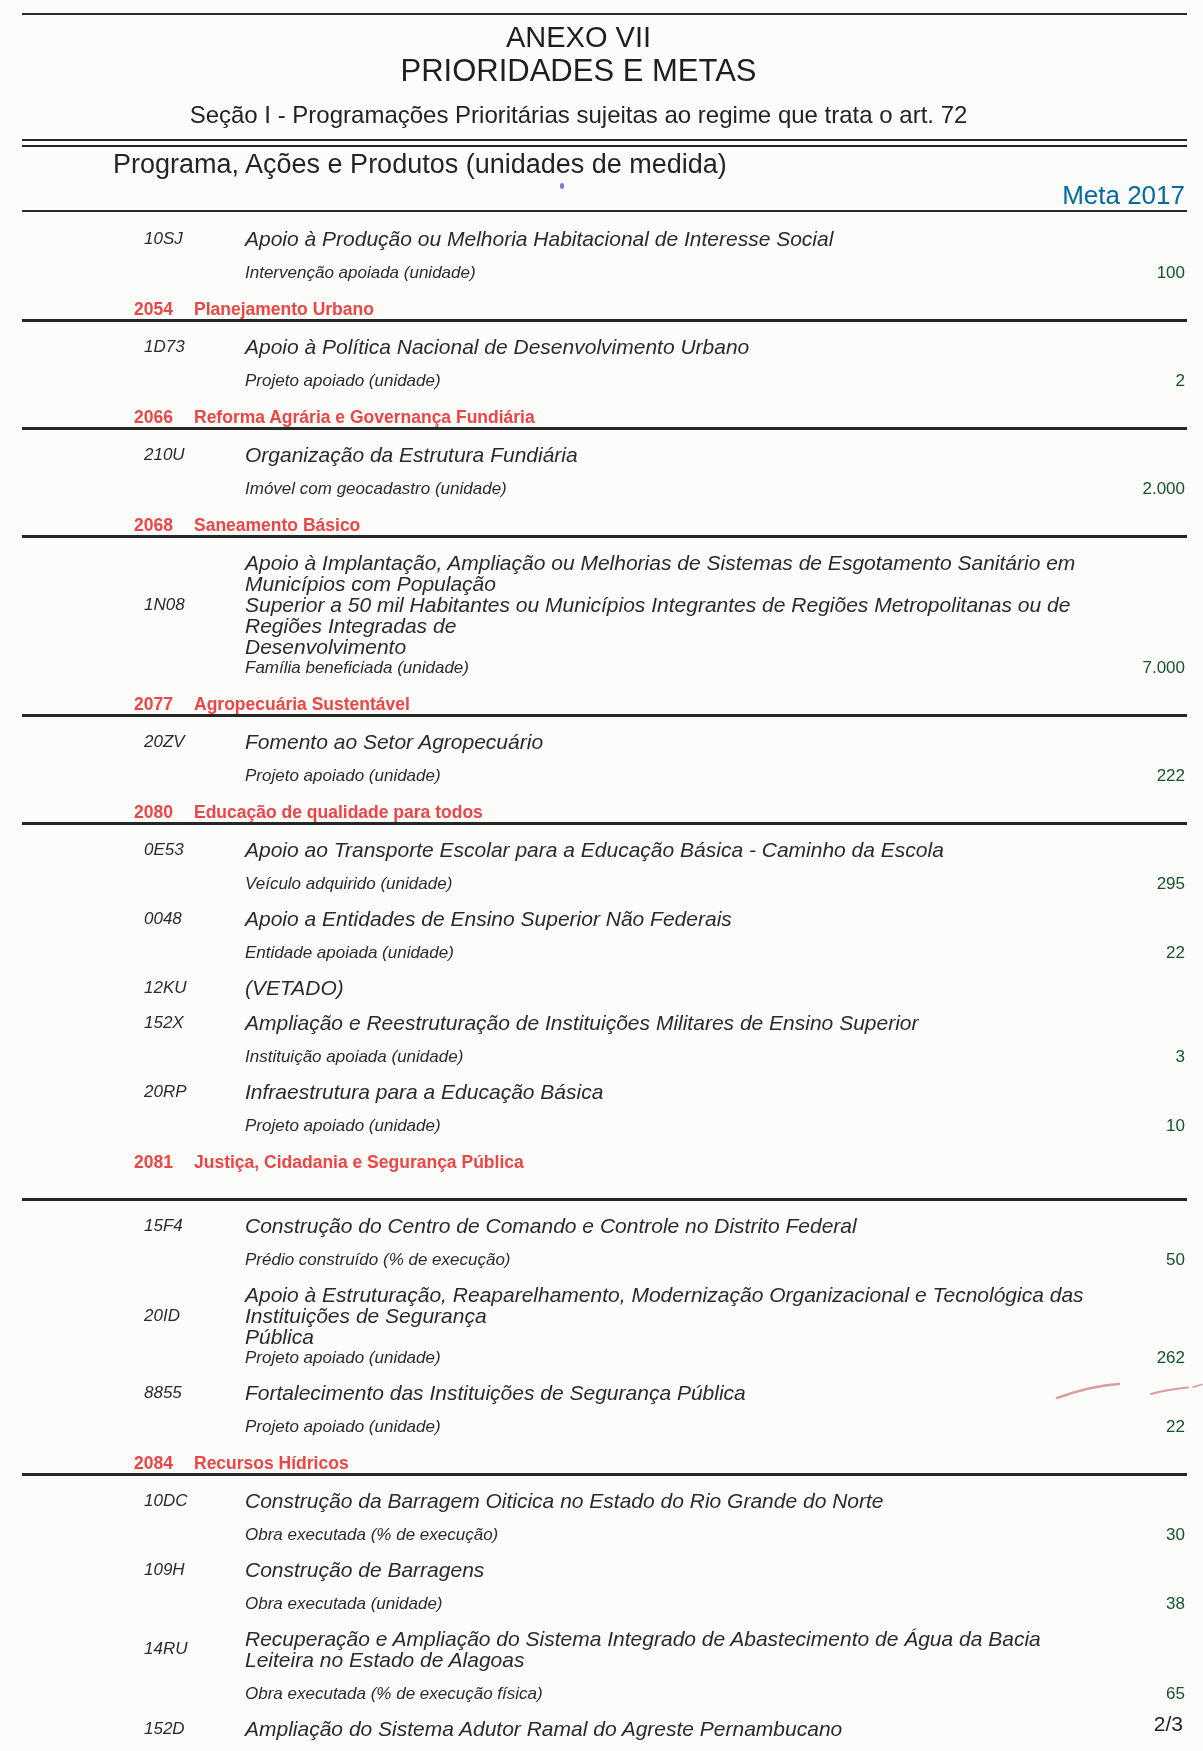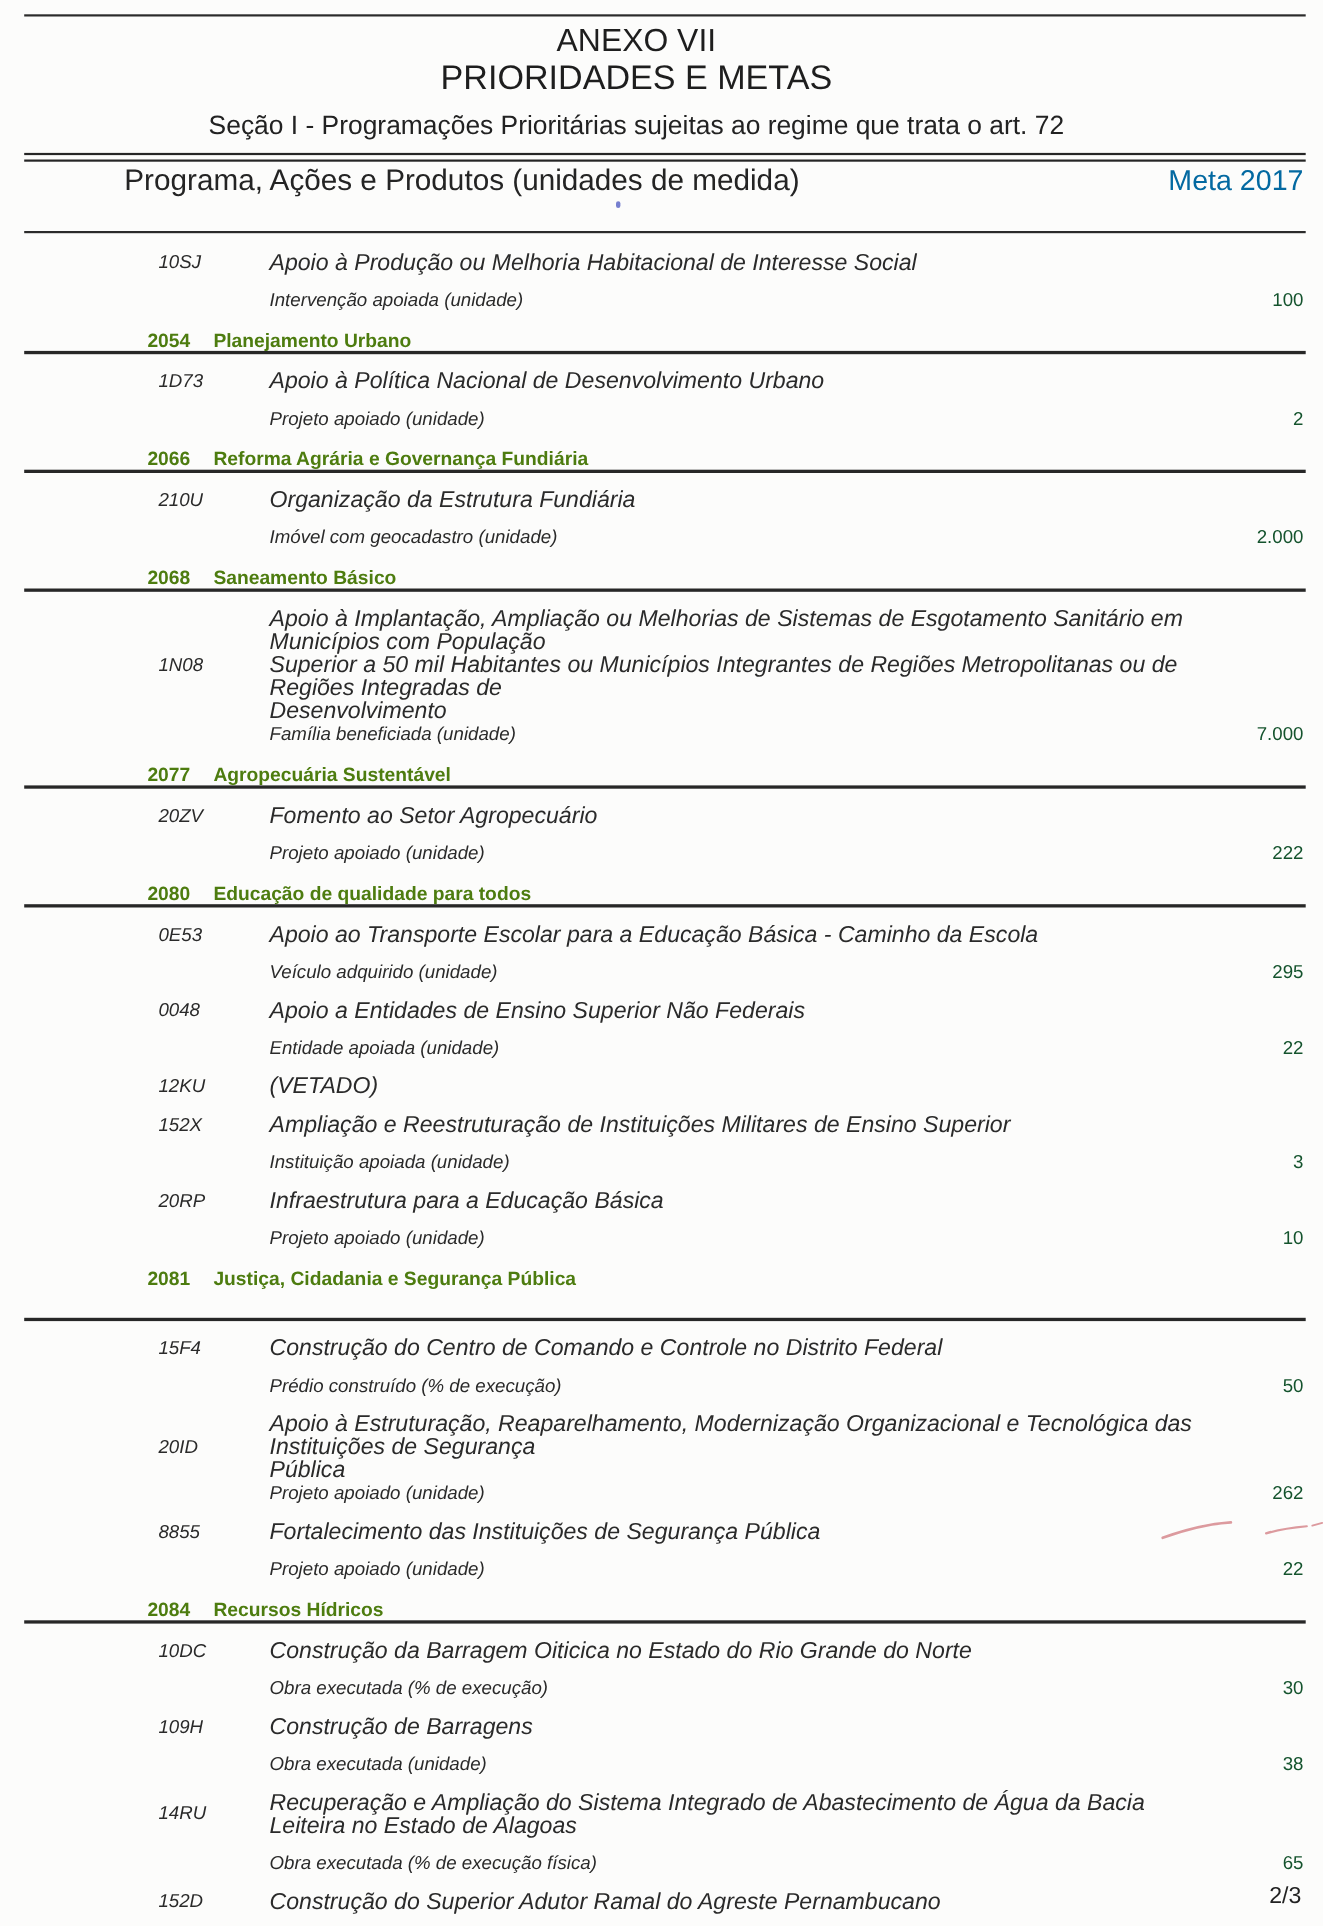--- a/index.html
+++ b/index.html
@@ -15,37 +15,37 @@
     width:1203px;height:1751px;
     background:#fcfcfb;
     overflow:hidden;
   }
   
   .rule-top{position:absolute;left:22px;width:1165px;top:13px;border-top:2.5px solid #2b2b2b;}
   .title1{position:absolute;left:0;width:1185px;top:22px;text-align:center;font-size:29px;line-height:31px;color:#1e1e1e;transform:translateX(-14px);}
   .title2{position:absolute;left:0;width:1185px;top:54px;text-align:center;font-size:31px;line-height:33px;color:#1e1e1e;transform:translateX(-14px);}
   .section-heading{position:absolute;left:0;width:1185px;top:101px;text-align:center;font-size:24px;line-height:27px;color:#222;transform:translateX(-14px);}
   .dbl-rule{position:absolute;left:22px;width:1165px;top:139px;height:4px;border-top:2.5px solid #252525;border-bottom:2.5px solid #252525;}
-  .col-head{position:absolute;left:22px;width:1165px;top:149px;display:flex;align-items:flex-start;}
+  .col-head{position:absolute;left:22px;width:1165px;top:149px;display:flex;align-items:flex-start;flex-direction:column;}
   .col-program{padding-left:91px;font-size:27px;color:#242424;}
   .col-meta{margin-left:auto;padding-right:2px;font-size:26px;color:#0369a1;}
   .rule-under-head{position:absolute;left:22px;width:1165px;top:210px;border-top:2.5px solid #2b2b2b;}
 
   
   .content{padding:214px 16px 0 22px;width:1165px;box-sizing:content-box;}
   .rows{width:1165px;}
   .action{margin-top:14px;}
   .a-row{display:flex;padding-left:122px;align-items:center;}
   .a-code{flex:none;width:101px;font-style:italic;font-size:17px;line-height:20px;color:#2a2a2a;}
   .a-title{flex:1;font-style:italic;font-size:21px;line-height:21px;color:#2a2a2a;white-space:pre-line;max-width:845px;}
   .p-row{display:flex;padding-left:223px;margin-top:13px;}
   .p-row.tight{margin-top:0;}
   .p-name{flex:1;font-style:italic;font-size:17px;line-height:21px;color:#2a2a2a;}
   .meta{flex:none;min-width:120px;text-align:right;font-size:17px;line-height:21px;color:#14532d;padding-right:2px;}
-  .program{display:flex;padding-left:112px;margin-top:16px;font-weight:700;font-size:17.5px;line-height:20px;color:#4d7c0f;}
+  .program{display:flex;padding-left:112px;margin-top:16px;font-weight:700;font-size:17.5px;line-height:20px;color:#ef4444;}
   .g-code{flex:none;width:60px;}
   .g-title{flex:1;}
   hr.rule{border:0;border-top:3px solid #272727;margin:0;width:1165px;}
   hr.rule.gap{margin-top:26px;}
 
   
   .page-number{position:absolute;right:20px;top:1712px;font-size:21px;color:#222;}
   .pen-red{position:absolute;left:1045px;top:1374px;pointer-events:none;}
   .pen-blue{position:absolute;left:560px;top:183px;width:4px;height:6px;border-radius:2px;background:#4a55c0;opacity:.75;pointer-events:none;}
 </style>
@@ -296,21 +296,21 @@
       </div>
       <div class="p-row">
         <span class="p-name">Obra executada (% de execução física)</span>
         <span class="meta">65</span>
       </div>
     </div>
 
     <div class="action">
       <div class="a-row">
         <span class="a-code">152D</span>
-        <span class="a-title">Construção do Superior Adutor Ramal do Agreste Pernambucano</span>
+        <span class="a-title">Ampliação do Sistema Adutor Ramal do Agreste Pernambucano</span>
       </div>
       <div class="p-row">
         <span class="p-name">Obra executada (% de execução física)</span>
         <span class="meta">45</span>
       </div>
     </div>
   </div>
   </div>
 
   <svg class="pen-red" width="160" height="32" viewBox="0 0 160 32">

